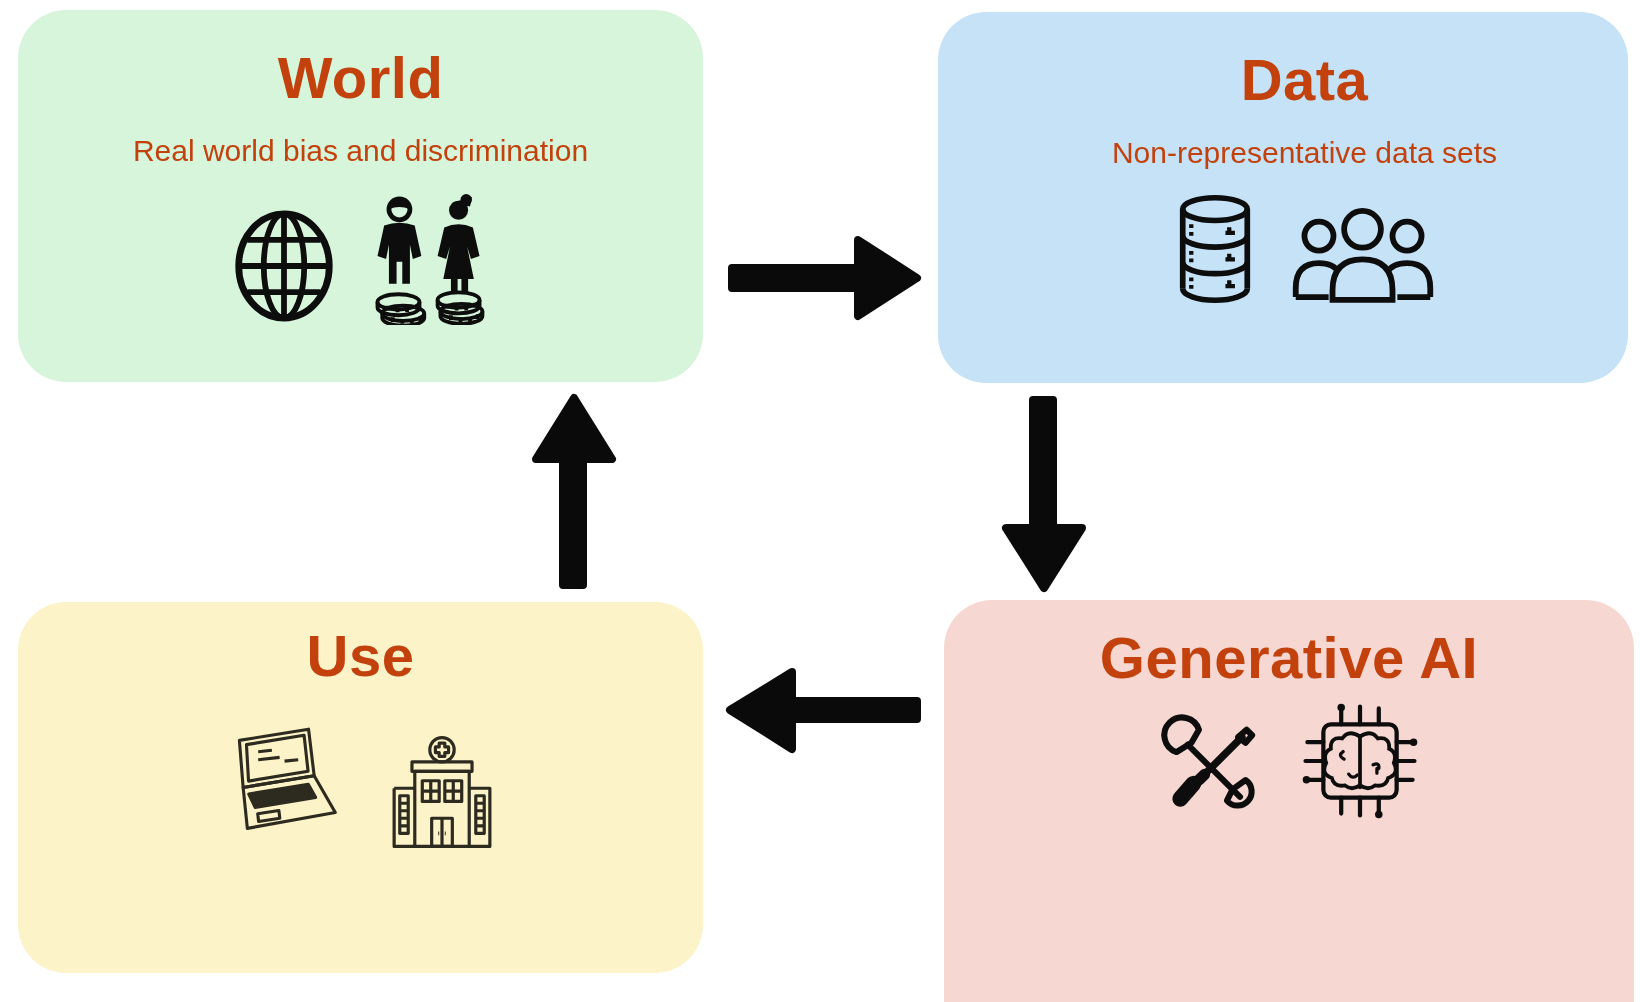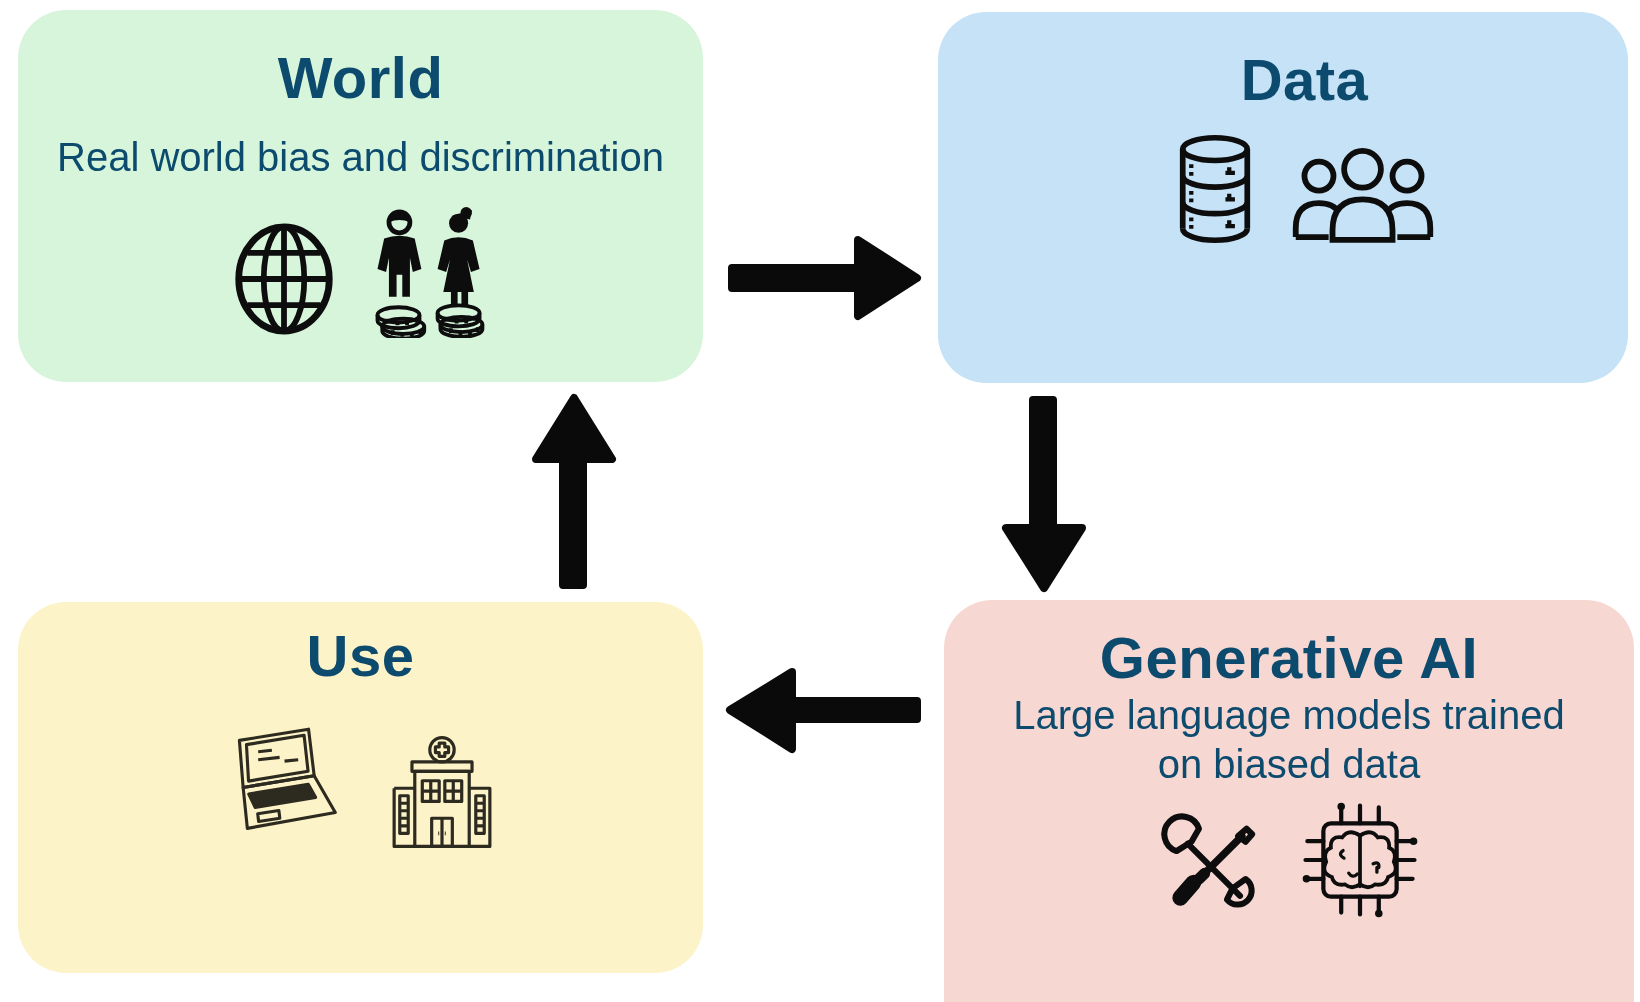--- a/index.html
+++ b/index.html
@@ -11,21 +11,21 @@
     position:absolute; border-radius:48px;
     display:flex; flex-direction:column; align-items:center; text-align:center;
     box-sizing:border-box;
   }
   .node-world { left:18px;  top:10px;  width:685px; height:372px; }
   .node-data  { left:938px; top:12px;  width:690px; height:371px;padding-left:43px; }
   .node-use   { left:18px;  top:602px; width:685px; height:371px; }
   .node-genai { left:944px; top:600px; width:690px; height:465px; }
 
   .title { font-size:58px; font-weight:700; line-height:1.05; letter-spacing:.5px; }
-  .subtitle { font-size:40px; line-height:1.22; }
+  .subtitle { font-size:30px; line-height:1.22; }
 
   .node-world .title, .node-data .title { margin-top:38px; }
   .node-world .subtitle, .node-data .subtitle { margin-top:24px; }
   .node-world .iconrow, .node-data .iconrow { margin-top:22px; }
 
   .node-use .title { margin-top:24px; }
   .node-use .subtitle { margin-top:4px; }
   .node-use .iconrow { margin-top:36px; }
 
   .node-genai .title { margin-top:28px; }
@@ -39,21 +39,21 @@
   .arrow-layer { position:absolute; left:0; top:0; pointer-events:none; }
   .arrow-path { stroke-width:8; stroke-linejoin:round; }
 
   .ln  { fill:none; stroke:#0d0d0d; }
   .fl  { fill:#0d0d0d; stroke:none; }
   .sketch { fill:none; stroke:#2d2b20; }
 </style>
 </head>
 <body>
 
-<div class="canvas" style="background: rgb(255, 255, 255); color: #0c4a6e;">
+<div class="canvas" style="background: rgb(255, 255, 255); color: #c2410c;">
 
   <div class="node node-world" style="background: rgb(214, 245, 218);">
     <div class="title">World</div>
     <div class="subtitle">Real world bias and discrimination</div>
     <div class="iconrow">
       <span class="icon">
         <svg width="106" height="118" viewBox="0 0 110 122">
           <ellipse class="ln" cx="55" cy="61" rx="47" ry="54" stroke-width="7"></ellipse>
           <ellipse class="ln" cx="55" cy="61" rx="21" ry="54" stroke-width="6"></ellipse>
           <line class="ln" x1="55" y1="7" x2="55" y2="115" stroke-width="6"></line>
@@ -87,20 +87,21 @@
             <path class="ln" d="M77 126 v5 a22 8 0 0 0 44 0 v-5"></path>
             <path class="ln" d="M84 118 v5 M94 120 v5 M104 120 v5 M113 117 v5 M88 130 v5 M98 132 v5 M108 132 v5 M116 129 v5"></path>
           </g>
         </svg>
       </span>
     </div>
   </div>
 
   <div class="node node-data" style="background: rgb(197, 226, 247);">
     <div class="title">Data</div>
+    <div class="subtitle">Non-representative data sets</div>
     <div class="iconrow">
       <span class="icon">
         <svg width="86" height="112" viewBox="0 0 90 118">
           <ellipse class="ln" cx="45" cy="17" rx="34" ry="12" stroke-width="6"></ellipse>
           <path class="ln" d="M11 17 V101 M79 17 V101" stroke-width="6"></path>
           <path class="ln" d="M11 101 a34 12 0 0 0 68 0" stroke-width="6"></path>
           <path class="ln" d="M11 45 a34 12 0 0 0 68 0" stroke-width="6"></path>
           <path class="ln" d="M11 73 a34 12 0 0 0 68 0" stroke-width="6"></path>
           <path class="ln" d="M20 33 v4 M20 41 v4 M56 42 h10 M60 36 v6" stroke-width="4.5"></path>
           <path class="ln" d="M20 61 v4 M20 69 v4 M56 70 h10 M60 64 v6" stroke-width="4.5"></path>
@@ -154,21 +155,20 @@
             <path d="M54 90 h22 v30 h-22 Z M65 90 v30"></path>
             <path d="M61 106 h1 M68 106 h1" stroke-width="4"></path>
           </g>
         </svg>
       </span>
     </div>
   </div>
 
   <div class="node node-genai" style="background: rgb(247, 215, 209);">
     <div class="title">Generative AI</div>
-    <div class="subtitle">Large language models trained on biased data</div>
     <div class="iconrow">
       <span class="icon">
         <svg width="112" height="112" viewBox="0 0 120 120">
           <g class="ln" stroke-width="6.5" stroke-linecap="round" stroke-linejoin="round">
             <path d="M22 44 A19 19 0 1 1 46 20 L38 34 Z" fill="none"></path>
             <path d="M34 36 L90 92"></path>
             <path d="M96 74 A15 15 0 1 1 76 96 L82 84 Z" fill="none"></path>
             <path d="M92 28 L56 64" stroke-width="8"></path>
             <path d="M97 20 L103 26 L96 34 L88 28 Z" fill="none"></path>
             <path d="M52 68 L46 74" stroke-width="12"></path>

